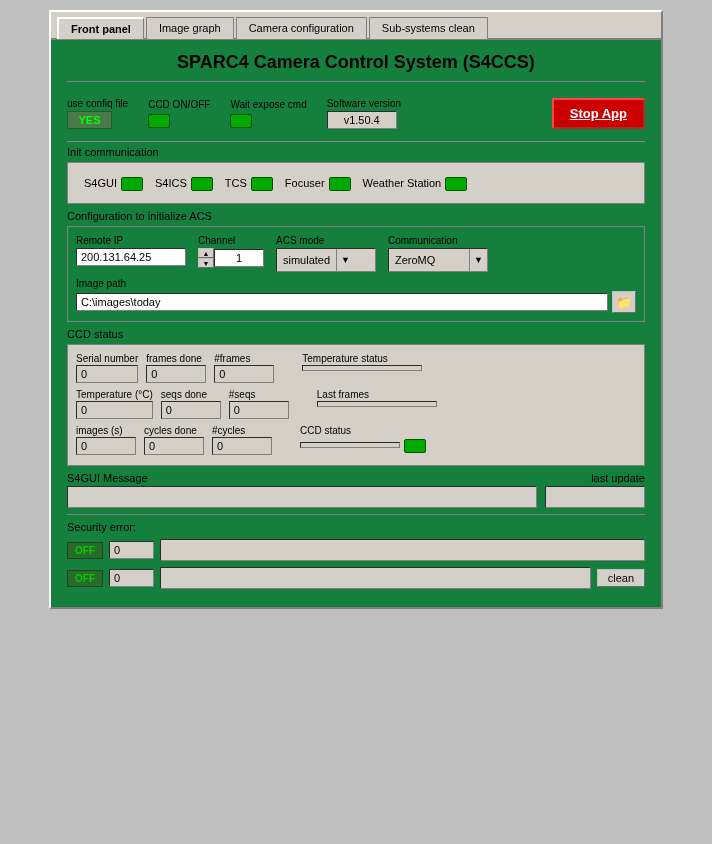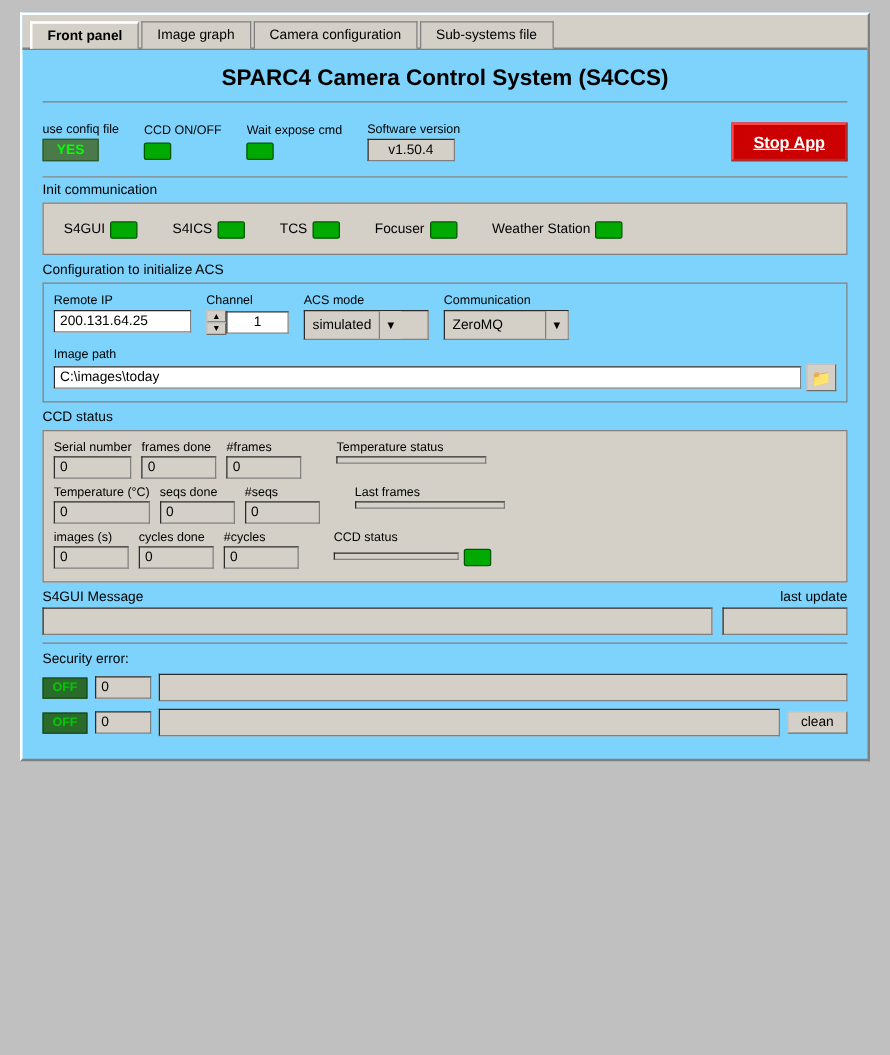--- a/index.html
+++ b/index.html
@@ -7,22 +7,22 @@
       background: #c0c0c0;
       font-family: Arial, sans-serif;
       font-size: 11px;
       display: flex;
       justify-content: center;
       align-items: flex-start;
       min-height: 844px;
       padding: 10px;
     }
     .main-window {
-      width: 680px;
-      background: #7dd3fc;
+      width: 614px;
+      background: #15803d;
       border: 2px solid #808080;
       border-top: 2px solid #ffffff;
       border-left: 2px solid #ffffff;
     }
     
     .tab-bar {
       display: flex;
       background: #d4d0c8;
       padding: 4px 6px 0 6px;
       border-bottom: 2px solid #808080;
@@ -123,21 +123,21 @@
       background: #d4d0c8;
       padding: 2px 6px;
       font-size: 11px;
       width: 70px;
       text-align: center;
     }
     
     .init-comm-row {
       display: flex;
       align-items: flex-start;
-      gap: 28px;
+      gap: 12px;
       padding: 4px 8px;
     }
     .comm-item {
       display: flex;
       align-items: center;
       gap: 4px;
       font-size: 11px;
     }
     
     .acs-config {
@@ -329,21 +329,21 @@
   </style>
 </head>
 <body>
 
 <div class="main-window">
 
   <div class="tab-bar">
     <div class="tab active">Front panel</div>
     <div class="tab">Image graph</div>
     <div class="tab">Camera configuration</div>
-    <div class="tab">Sub-systems file</div>
+    <div class="tab">Sub-systems clean</div>
   </div>
 
   <div class="content">
 
     <div class="app-title">SPARC4 Camera Control System (S4CCS)</div>
 
     <div class="top-controls">
       <div class="control-group">
         <span class="control-label">use confiq file</span>
         <button class="yes-button">YES</button>

